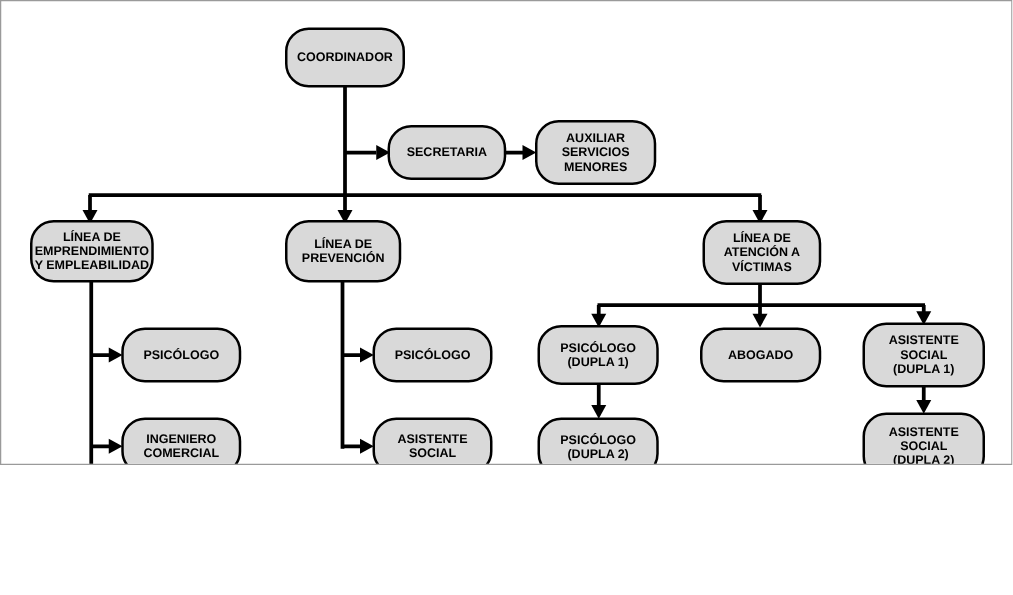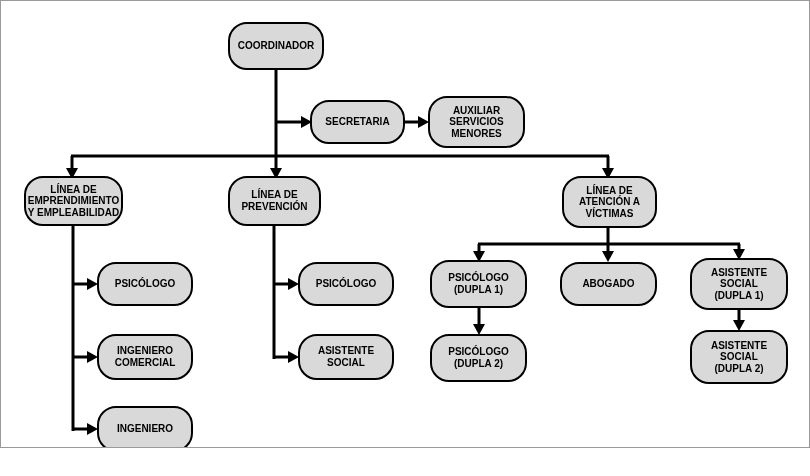--- a/index.html
+++ b/index.html
@@ -6,21 +6,21 @@
     margin: 0;
     padding: 0;
     background: #ffffff;
   }
   body {
     font-family: "Liberation Sans", sans-serif;
   }
   #chart-root {
     position: relative;
     width: 810px;
-    height: 448px;
+    height: 372px;
     background: #ffffff;
     border: 1px solid #9a9a9a;
     box-sizing: border-box;
     overflow: hidden;
   }
   svg#org-svg {
     position: absolute;
     left: 0;
     top: 0;
     width: 810px;

